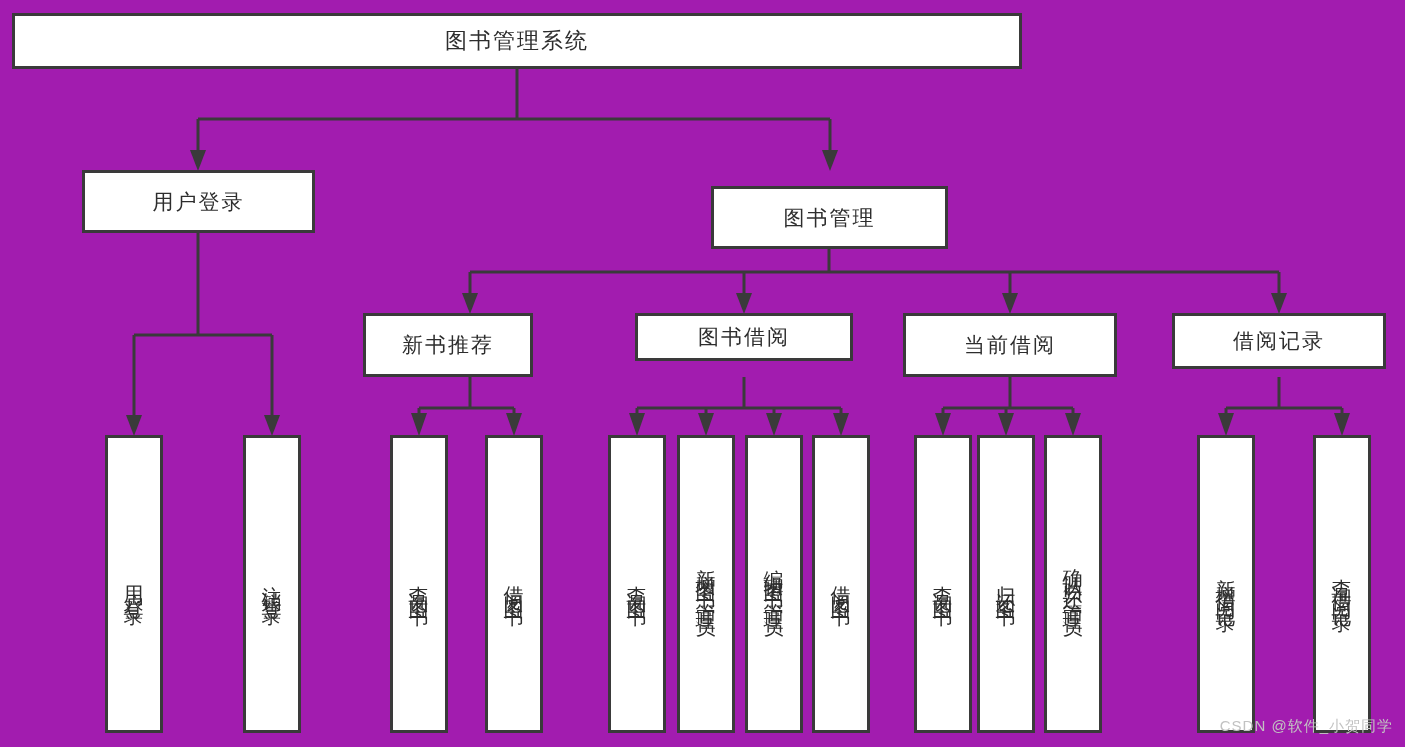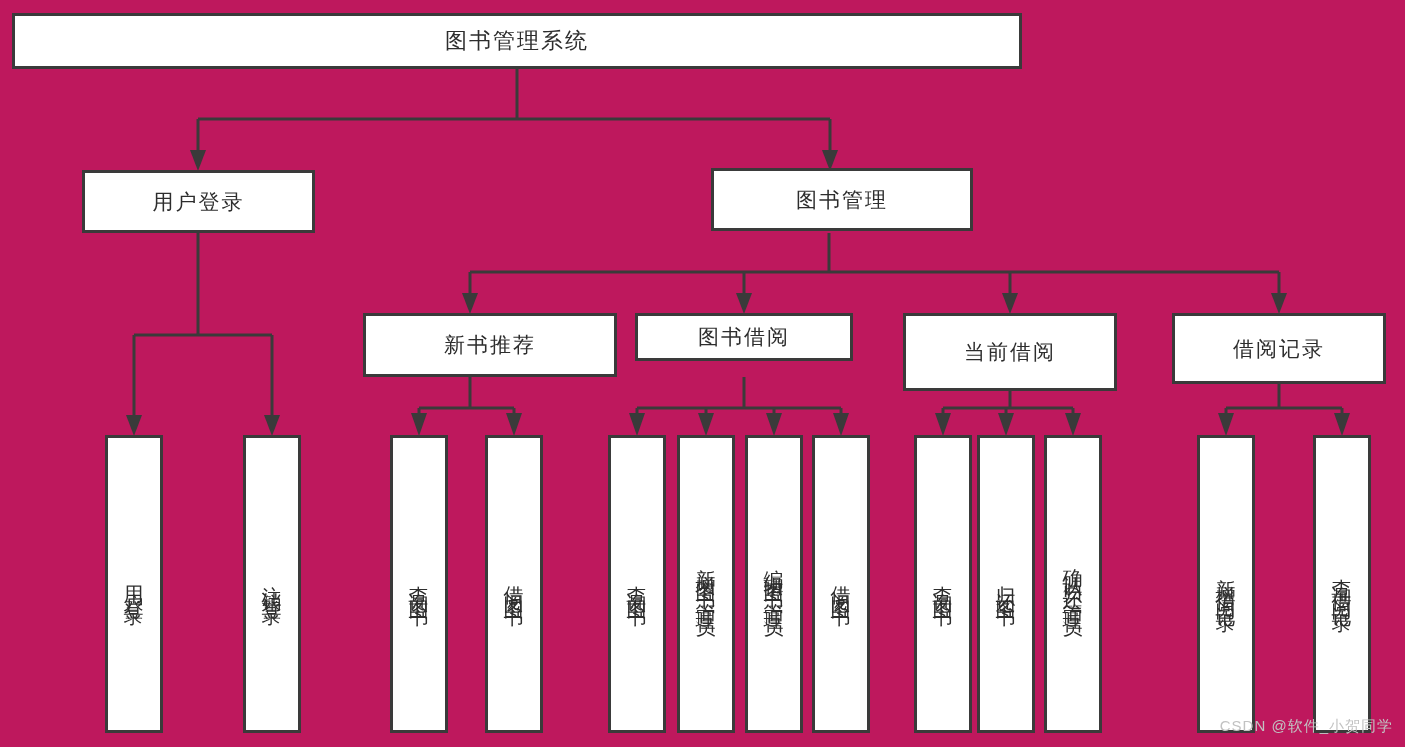--- a/index.html
+++ b/index.html
@@ -1,17 +1,17 @@
 <!DOCTYPE html>
 <html><head>
 <meta charset="utf-8">
 <style>
   html,body{margin:0;padding:0;background:#ffffff;}
   #canvas{
-    position:relative;width:1405px;height:747px;background:#be185d;
+    position:relative;width:1405px;height:747px;background:#a21caf;
     font-family:"Liberation Sans","DejaVu Sans",sans-serif;overflow:hidden;
   }
   #connectors{position:absolute;left:0;top:0;z-index:1;}
   .node{
     position:absolute;box-sizing:border-box;z-index:2;
     background:#ffffff;border:3px solid #3a3a3a;color:#2d2d2d;
     display:flex;align-items:center;justify-content:center;
   }
   .h-node{font-size:21px;letter-spacing:2px;white-space:nowrap;}
   .root-node{font-size:22px;}
@@ -71,34 +71,34 @@
     </g>
   </svg>
 
   <div class="node h-node root-node" style="left:12px;top:13px;width:1010px;height:56px">
     <span>图书管理系统</span>
   </div>
 
   <div class="node h-node" style="left:82px;top:170px;width:233px;height:63px">
     <span>用户登录</span>
   </div>
-  <div class="node h-node" style="left:711px;top:168px;width:262px;height:63px">
+  <div class="node h-node" style="left:711px;top:186px;width:237px;height:63px">
     <span>图书管理</span>
   </div>
 
-  <div class="node h-node" style="left:363px;top:313px;width:254px;height:64px">
+  <div class="node h-node" style="left:363px;top:313px;width:170px;height:64px">
     <span>新书推荐</span>
   </div>
   <div class="node h-node" style="left:635px;top:313px;width:218px;height:48px">
     <span>图书借阅</span>
   </div>
-  <div class="node h-node" style="left:903px;top:313px;width:214px;height:78px">
+  <div class="node h-node" style="left:903px;top:313px;width:214px;height:64px">
     <span>当前借阅</span>
   </div>
-  <div class="node h-node" style="left:1172px;top:313px;width:214px;height:71px">
+  <div class="node h-node" style="left:1172px;top:313px;width:214px;height:56px">
     <span>借阅记录</span>
   </div>
 
   <div class="node leaf" style="left:105px">
     <span class="vtext">用户登录</span>
   </div>
   <div class="node leaf" style="left:243px">
     <span class="vtext">注销登录</span>
   </div>
 

